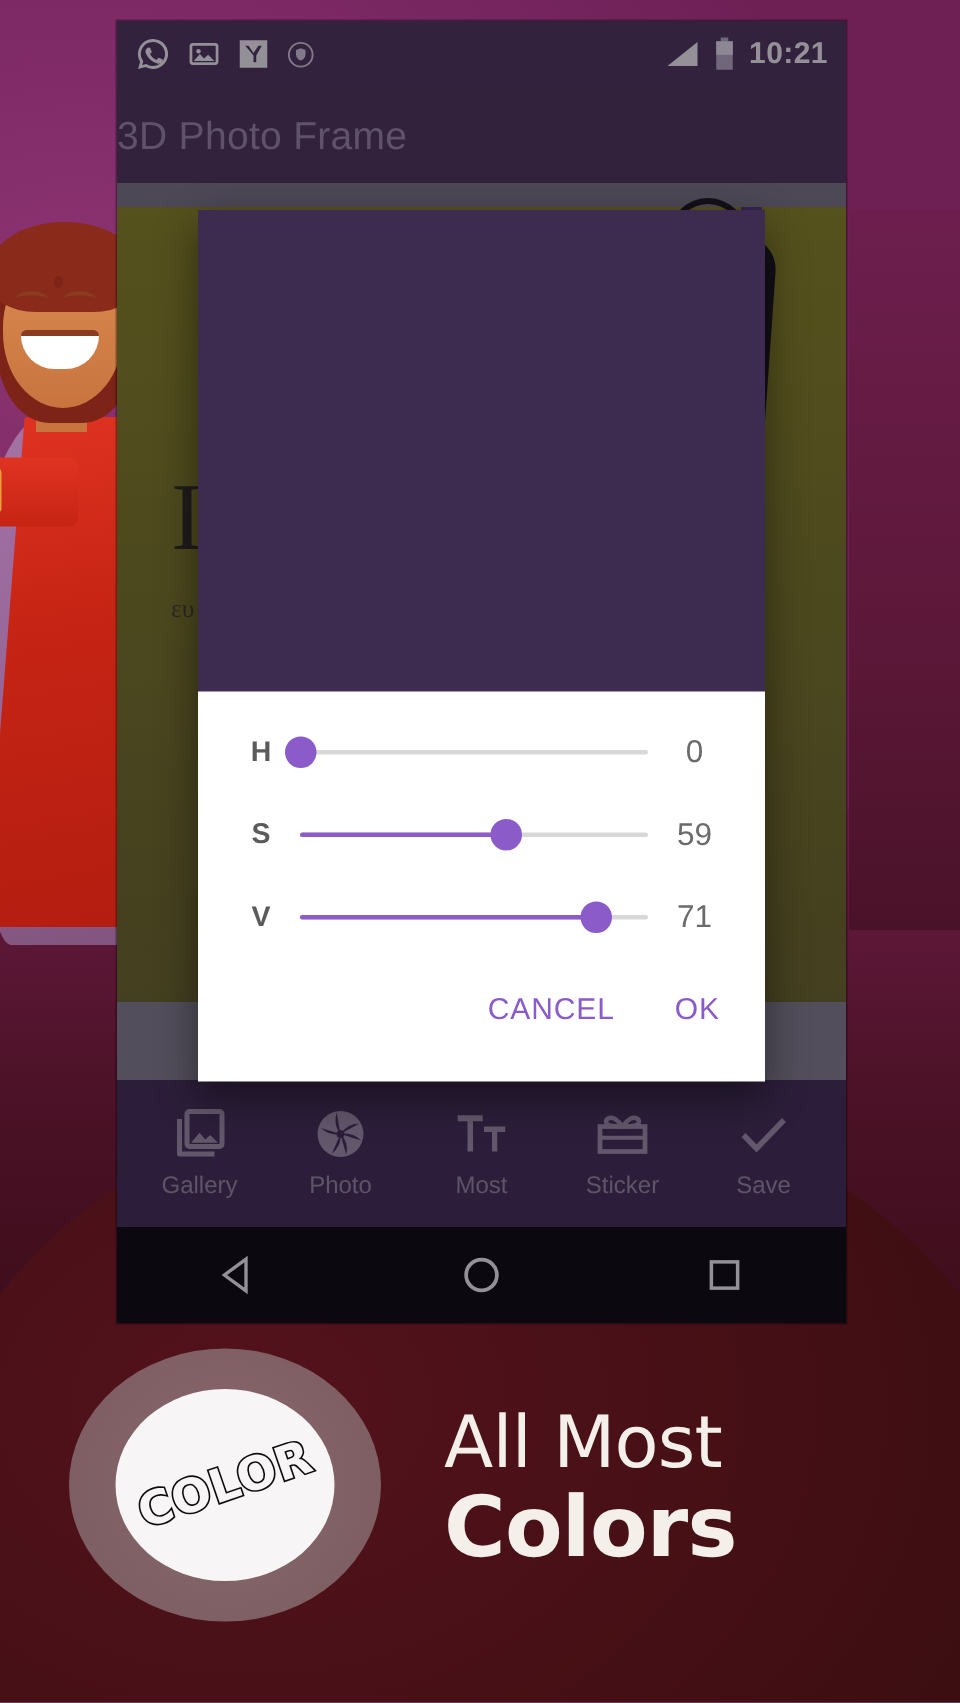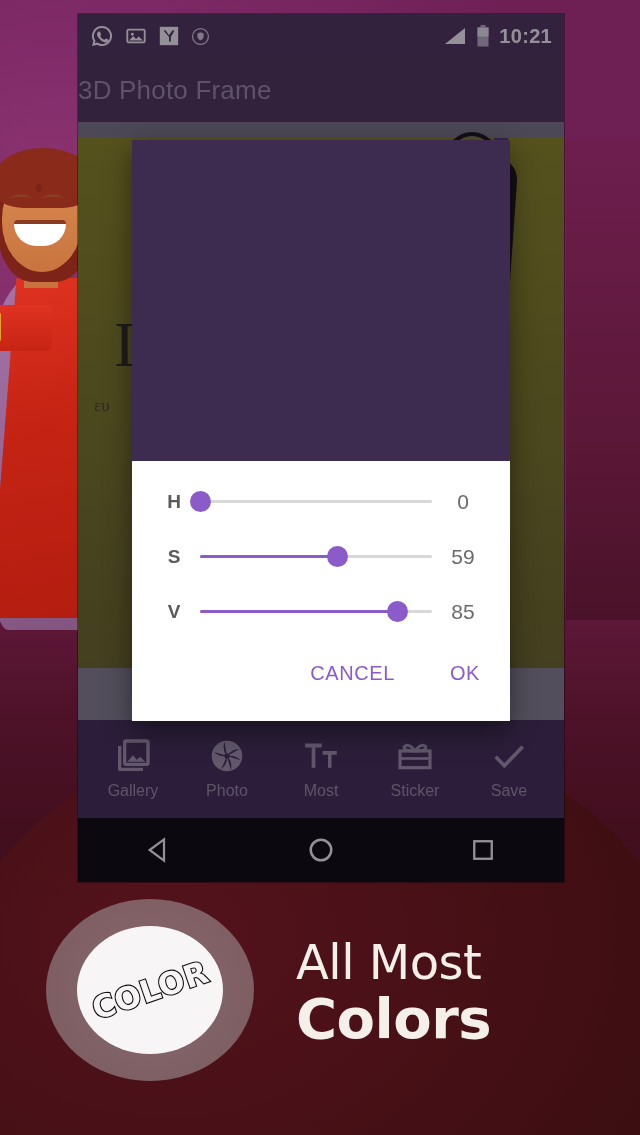--- a/index.html
+++ b/index.html
@@ -182,21 +182,21 @@
   }
   .cord {
     position: absolute; right: 66px; top: -6px; width: 52px; height: 40px;
     border: 4px solid #111; border-bottom: none; border-radius: 40px 40px 0 0;
   }
   .photo-text-I {
     position: absolute; left: 36px; top: 170px;
     font-family: "Liberation Serif", serif; font-size: 64px; color: #1b1b1b; opacity: .85;
   }
   .photo-text-sub {
-    position: absolute; left: 16px; top: 258px;
+    position: absolute; left: 36px; top: 258px;
     font-family: "Liberation Serif", serif; font-size: 17px; color: #2a2a2a; opacity: .7;
   }
   .canvas-bottomband {
     position: absolute; left: 0; right: 0; bottom: 0; height: 52px; background: #86868e;
   }
 
   
   .toolbar {
     height: 98px; background: #3f2e52;
     display: flex; align-items: center; justify-content: space-around;
@@ -246,21 +246,21 @@
   .thumb {
     position: absolute; top: 4px; width: 21px; height: 21px; margin-left: -10px;
     background: #8b5cc9; border-radius: 50%;
   }
   .srow-value {
     width: 62px; text-align: center; color: #6b6b6b; font-size: 21px;
   }
 
   .dialog-actions {
     margin-top: auto; display: flex; justify-content: flex-end; align-items: flex-start;
-    gap: 31px; padding: 0 18px 0 0; height: 86px; padding-top: 14px;
+    gap: 16px; padding: 0 18px 0 0; height: 86px; padding-top: 14px;
   }
   .dlg-btn {
     background: none; border: none; cursor: pointer;
     color: #8b5cc9; font-family: "Liberation Sans", sans-serif;
     font-size: 20px; letter-spacing: .6px; padding: 8px 12px;
   }
 </style>
 </head>
 <body>
 
@@ -455,21 +455,21 @@
         <div class="srow-value">59</div>
       </div>
 
       <div class="srow">
         <div class="srow-label">V</div>
         <div class="track-wrap">
           <div class="track"></div>
           <div class="track-fill" style="width: 85%; background: rgb(139, 92, 201);"></div>
           <div class="thumb" style="left: 85%; background: rgb(139, 92, 201);"></div>
         </div>
-        <div class="srow-value">85</div>
+        <div class="srow-value">71</div>
       </div>
     </div>
 
     <div class="dialog-actions">
       <button class="dlg-btn" style="color: rgb(139, 92, 201);">CANCEL</button>
       <button class="dlg-btn" style="color: rgb(139, 92, 201);">OK</button>
     </div>
   </div>
 
   <div class="badge">

